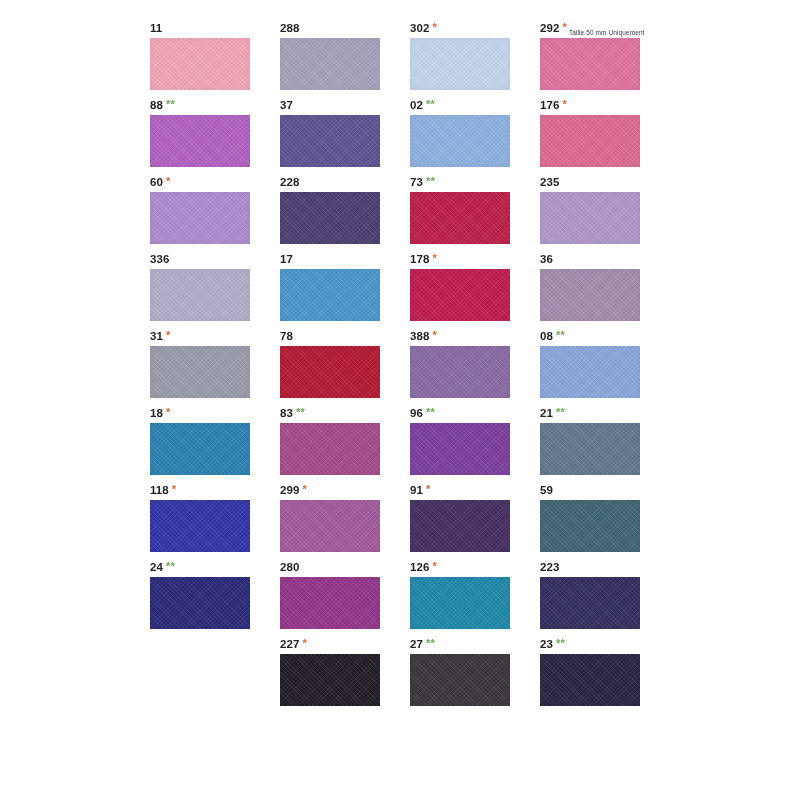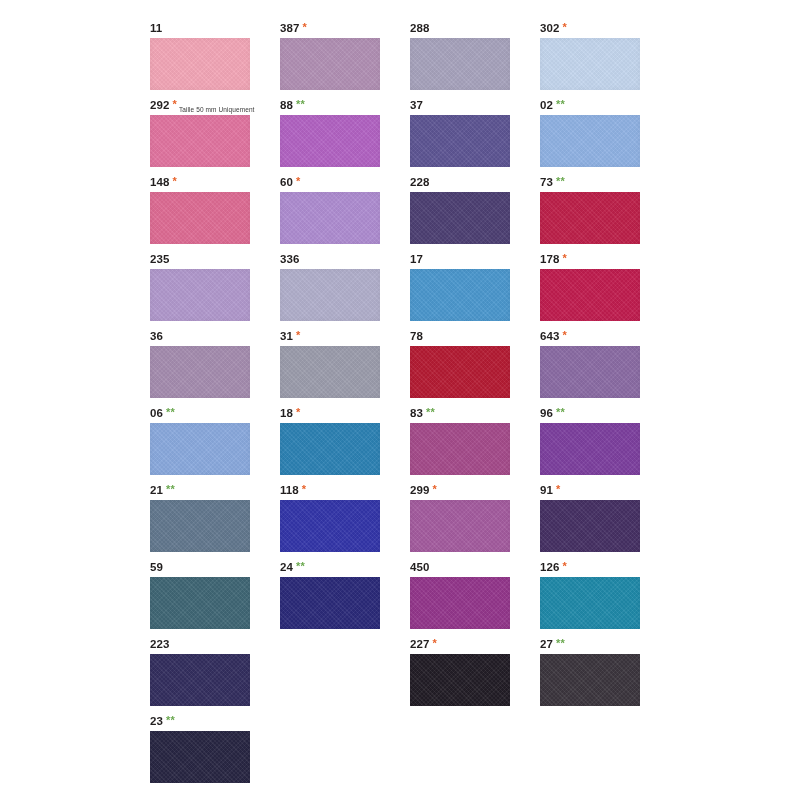--- a/index.html
+++ b/index.html
@@ -97,24 +97,20 @@
 </head>
 <body>
 
 <div id="chart-root">
   <div class="swatch-grid">
       <div class="swatch-cell">
         <div class="swatch-label"><span class="swatch-code">11</span></div>
         <div class="swatch-chip" style="background-color: rgb(242, 165, 182);"></div>
       </div>
       <div class="swatch-cell">
-        <div class="swatch-label"><span class="swatch-code">387</span><span class="swatch-stars stars-single" style="color: rgb(232, 98, 42);">*</span></div>
-        <div class="swatch-chip" style="background-color: rgb(176, 143, 179);"></div>
-      </div>
-      <div class="swatch-cell">
         <div class="swatch-label"><span class="swatch-code">288</span></div>
         <div class="swatch-chip" style="background-color: rgb(166, 162, 188);"></div>
       </div>
       <div class="swatch-cell">
         <div class="swatch-label"><span class="swatch-code">302</span><span class="swatch-stars stars-single" style="color: rgb(232, 98, 42);">*</span></div>
         <div class="swatch-chip" style="background-color: rgb(195, 213, 237);"></div>
       </div>
       <div class="swatch-cell">
         <div class="swatch-label"><span class="swatch-code">292</span><span class="swatch-stars stars-single" style="color: rgb(232, 98, 42);">*</span><span class="swatch-note">Taille 50 mm Uniquement</span></div>
         <div class="swatch-chip" style="background-color: rgb(224, 115, 159);"></div>
@@ -125,21 +121,21 @@
       </div>
       <div class="swatch-cell">
         <div class="swatch-label"><span class="swatch-code">37</span></div>
         <div class="swatch-chip" style="background-color: rgb(93, 85, 147);"></div>
       </div>
       <div class="swatch-cell">
         <div class="swatch-label"><span class="swatch-code">02</span><span class="swatch-stars stars-double" style="color: rgb(106, 168, 79);">**</span></div>
         <div class="swatch-chip" style="background-color: rgb(143, 177, 226);"></div>
       </div>
       <div class="swatch-cell">
-        <div class="swatch-label"><span class="swatch-code">148</span><span class="swatch-stars stars-single" style="color: rgb(232, 98, 42);">*</span></div>
+        <div class="swatch-label"><span class="swatch-code">176</span><span class="swatch-stars stars-single" style="color: rgb(232, 98, 42);">*</span></div>
         <div class="swatch-chip" style="background-color: rgb(221, 107, 147);"></div>
       </div>
       <div class="swatch-cell">
         <div class="swatch-label"><span class="swatch-code">60</span><span class="swatch-stars stars-single" style="color: rgb(232, 98, 42);">*</span></div>
         <div class="swatch-chip" style="background-color: rgb(173, 140, 208);"></div>
       </div>
       <div class="swatch-cell">
         <div class="swatch-label"><span class="swatch-code">228</span></div>
         <div class="swatch-chip" style="background-color: rgb(76, 63, 114);"></div>
       </div>
@@ -169,25 +165,25 @@
       </div>
       <div class="swatch-cell">
         <div class="swatch-label"><span class="swatch-code">31</span><span class="swatch-stars stars-single" style="color: rgb(232, 98, 42);">*</span></div>
         <div class="swatch-chip" style="background-color: rgb(155, 156, 171);"></div>
       </div>
       <div class="swatch-cell">
         <div class="swatch-label"><span class="swatch-code">78</span></div>
         <div class="swatch-chip" style="background-color: rgb(180, 27, 51);"></div>
       </div>
       <div class="swatch-cell">
-        <div class="swatch-label"><span class="swatch-code">643</span><span class="swatch-stars stars-single" style="color: rgb(232, 98, 42);">*</span></div>
+        <div class="swatch-label"><span class="swatch-code">388</span><span class="swatch-stars stars-single" style="color: rgb(232, 98, 42);">*</span></div>
         <div class="swatch-chip" style="background-color: rgb(138, 107, 163);"></div>
       </div>
       <div class="swatch-cell">
-        <div class="swatch-label"><span class="swatch-code">06</span><span class="swatch-stars stars-double" style="color: rgb(106, 168, 79);">**</span></div>
+        <div class="swatch-label"><span class="swatch-code">08</span><span class="swatch-stars stars-double" style="color: rgb(106, 168, 79);">**</span></div>
         <div class="swatch-chip" style="background-color: rgb(137, 168, 220);"></div>
       </div>
       <div class="swatch-cell">
         <div class="swatch-label"><span class="swatch-code">18</span><span class="swatch-stars stars-single" style="color: rgb(232, 98, 42);">*</span></div>
         <div class="swatch-chip" style="background-color: rgb(44, 129, 179);"></div>
       </div>
       <div class="swatch-cell">
         <div class="swatch-label"><span class="swatch-code">83</span><span class="swatch-stars stars-double" style="color: rgb(106, 168, 79);">**</span></div>
         <div class="swatch-chip" style="background-color: rgb(164, 74, 138);"></div>
       </div>
@@ -213,21 +209,21 @@
       </div>
       <div class="swatch-cell">
         <div class="swatch-label"><span class="swatch-code">59</span></div>
         <div class="swatch-chip" style="background-color: rgb(63, 102, 116);"></div>
       </div>
       <div class="swatch-cell">
         <div class="swatch-label"><span class="swatch-code">24</span><span class="swatch-stars stars-double" style="color: rgb(106, 168, 79);">**</span></div>
         <div class="swatch-chip" style="background-color: rgb(43, 42, 120);"></div>
       </div>
       <div class="swatch-cell">
-        <div class="swatch-label"><span class="swatch-code">450</span></div>
+        <div class="swatch-label"><span class="swatch-code">280</span></div>
         <div class="swatch-chip" style="background-color: rgb(147, 54, 139);"></div>
       </div>
       <div class="swatch-cell">
         <div class="swatch-label"><span class="swatch-code">126</span><span class="swatch-stars stars-single" style="color: rgb(232, 98, 42);">*</span></div>
         <div class="swatch-chip" style="background-color: rgb(31, 137, 168);"></div>
       </div>
       <div class="swatch-cell">
         <div class="swatch-label"><span class="swatch-code">223</span></div>
         <div class="swatch-chip" style="background-color: rgb(51, 46, 94);"></div>
       </div>

